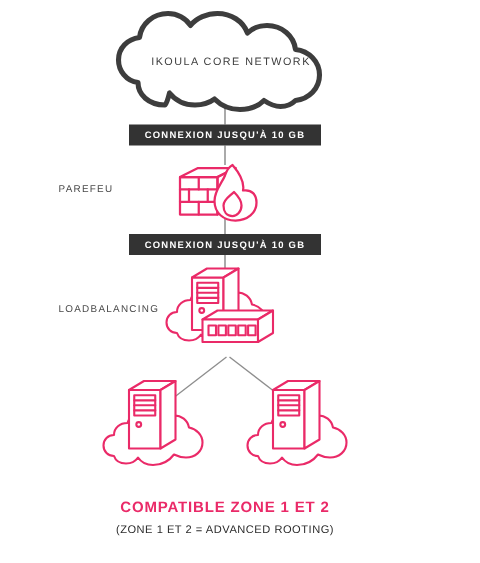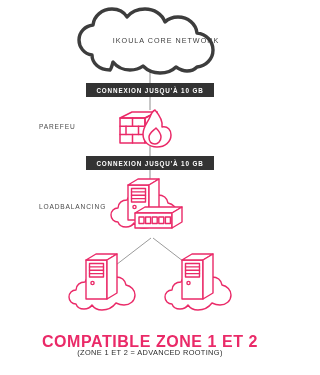--- a/index.html
+++ b/index.html
@@ -19,21 +19,21 @@
   #diagram {
     position: absolute;
     inset: 0;
     width: 300px;
     height: 375px;
   }
 
   
   .core-label {
     position: absolute;
-    left: 16px;
+    left: 4px;
     top: 36px;
     width: 300px;
     text-align: center;
     font-size: 7.2px;
     letter-spacing: 1.0px;
     color: #3d3d3d;
     font-weight: 400;
     text-transform: uppercase;
     white-space: nowrap;
   }
@@ -72,21 +72,21 @@
   #label-loadbalancing { left: 39px; top: 203px; }
 
   .footer {
     position: absolute;
     left: 0;
     width: 300px;
     text-align: center;
   }
   #footer-title {
     top: 333px;
-    font-size: 16px;
+    font-size: 10px;
     font-weight: 700;
     letter-spacing: 0.55px;
     color: #ea2a68;
     white-space: nowrap;
   }
   #footer-sub {
     top: 348px;
     font-size: 7.4px;
     font-weight: 400;
     letter-spacing: 0.35px;

